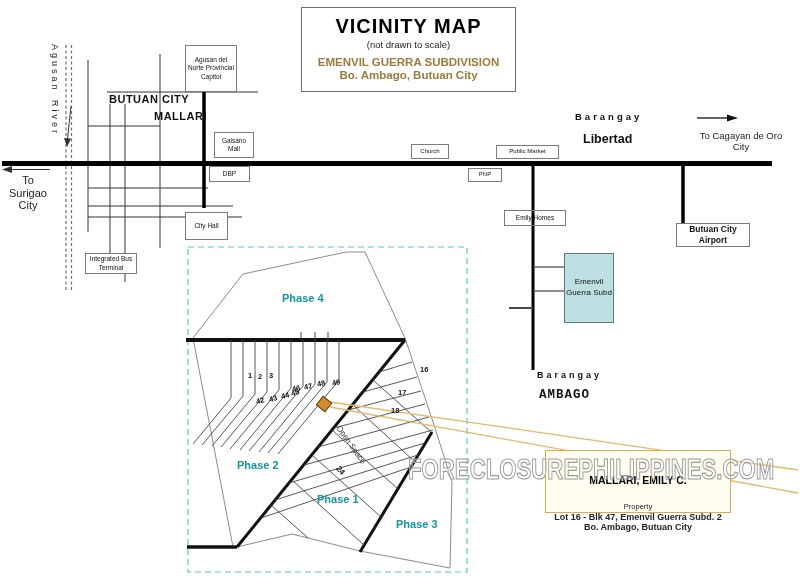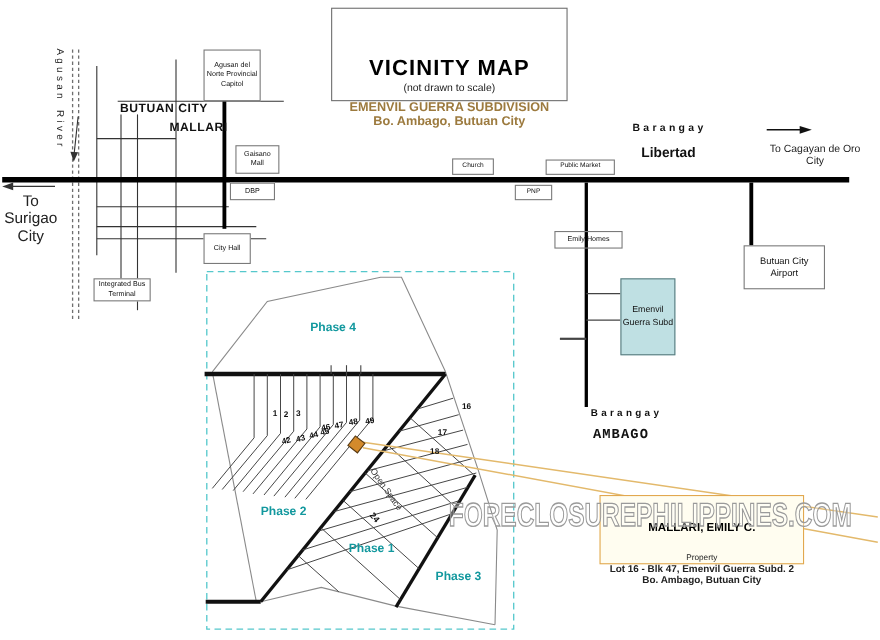--- a/index.html
+++ b/index.html
@@ -8,29 +8,29 @@
   .stage svg{position:absolute;left:0;top:0;}
   .abs{position:absolute;}
   
   .mbox{position:absolute;background:#fff;border:1px solid #7a7a7a;display:flex;
         align-items:center;justify-content:center;text-align:center;
         font-size:6.5px;line-height:1.25;color:#111;padding:1px;box-sizing:border-box;}
   .mbox.transparent{background:transparent;}
   
   .title-box{position:absolute;left:301px;top:7px;width:215px;height:85px;
              border:1px solid #6e6e6e;background:#fff;text-align:center;box-sizing:border-box;padding-top:7px;}
-  .title-box .t1{font-size:20px;font-weight:bold;letter-spacing:1px;color:#000;margin-top:36px;}
+  .title-box .t1{font-size:20px;font-weight:bold;letter-spacing:1px;color:#000;}
   .title-box .t2{font-size:9.5px;color:#222;margin-top:1px;}
   .title-box .t3{font-size:11.5px;font-weight:bold;color:#9c7a3e;margin-top:6px;text-align:center;}
   .title-box .t4{font-size:11.5px;font-weight:bold;color:#9c7a3e;margin-top:1px;}
   .bold-lbl{font-weight:bold;}
   .v-text{writing-mode:vertical-rl;letter-spacing:3px;font-size:9px;color:#222;}
   .phase{position:absolute;font-size:11px;font-weight:bold;color:#12989e;white-space:nowrap;}
   .lot{position:absolute;font-size:7.5px;font-weight:bold;color:#111;white-space:nowrap;}
-  .small-lbl{font-size:14px;color:#222;text-align:center;line-height:1.15;}
+  .small-lbl{font-size:11px;color:#222;text-align:center;line-height:1.15;}
   .teal-box{position:absolute;left:564px;top:253px;width:48px;height:68px;background:#bfe0e3;
             border:1px solid #5b7d80;display:flex;align-items:center;justify-content:center;
             text-align:center;font-size:8px;line-height:1.35;color:#111;}
   .prop-box{position:absolute;left:545px;top:450px;width:186px;height:63px;background:#fffdf0;
             border:1px solid #e2a84f;text-align:center;box-sizing:border-box;padding-top:23px;z-index:5;}
   .prop-box .p1{font-size:10.5px;font-weight:bold;color:#000;}
   .prop-box .p2{font-size:7.5px;font-weight:normal;color:#222;margin-top:16px;}
   .prop-box .p3{font-size:9px;font-weight:bold;color:#222;margin-top:1px;}
   .prop-box .p4{font-size:9px;font-weight:bold;color:#222;}
   .watermark{position:absolute;left:408px;top:452px;font-size:30px;font-weight:bold;
@@ -179,21 +179,21 @@
 
   <div class="mbox" style="left:185px;top:45px;width:52px;height:47px;">Agusan del Norte Provincial Capitol</div>
   <div class="mbox" style="left:214px;top:132px;width:40px;height:26px;">Gaisano Mall</div>
   <div class="mbox" style="left:209px;top:166px;width:41px;height:16px;">DBP</div>
   <div class="mbox" style="left:185px;top:212px;width:43px;height:28px;">City Hall</div>
   <div class="mbox" style="left:85px;top:253px;width:52px;height:21px;">Integrated Bus Terminal</div>
   <div class="mbox" style="left:411px;top:144px;width:38px;height:15px;font-size:6px;">Church</div>
   <div class="mbox" style="left:496px;top:145px;width:63px;height:14px;font-size:6px;">Public Market</div>
   <div class="mbox" style="left:468px;top:168px;width:34px;height:14px;font-size:6px;">PNP</div>
   <div class="mbox transparent" style="left:504px;top:210px;width:62px;height:16px;">Emily Homes</div>
-  <div class="mbox" style="left:676px;top:223px;width:74px;height:40px;font-size:8.5px;">Butuan City Airport</div>
+  <div class="mbox" style="left:676px;top:223px;width:74px;height:24px;font-size:8.5px;font-weight:bold;">Butuan City Airport</div>
 
   <div class="teal-box">Emenvil Guerra Subd</div>
 
   <div class="phase" style="left:282px;top:292px;">Phase 4</div>
   <div class="phase" style="left:237px;top:459px;">Phase 2</div>
   <div class="phase" style="left:317px;top:493px;">Phase 1</div>
   <div class="phase" style="left:396px;top:518px;">Phase 3</div>
 
   <div class="abs" style="left:342px;top:424px;font-size:8px;color:#333;transform:rotate(55deg);transform-origin:left top;white-space:nowrap;">Open Space</div>
 

